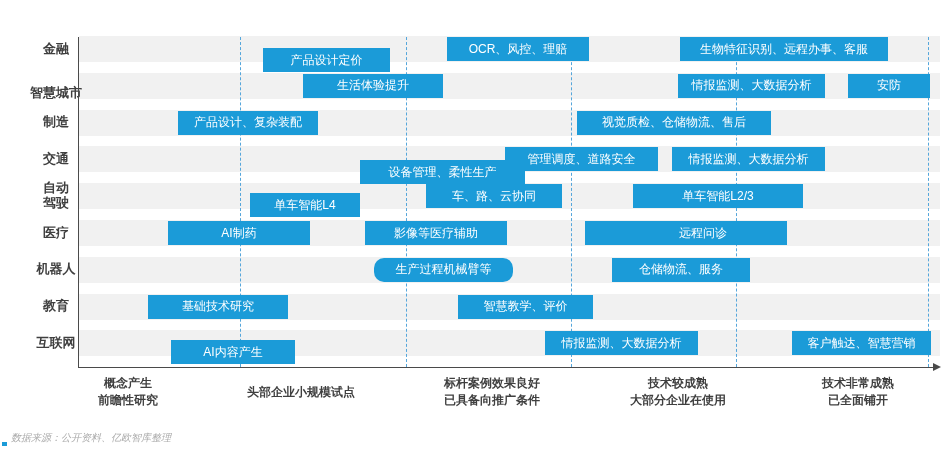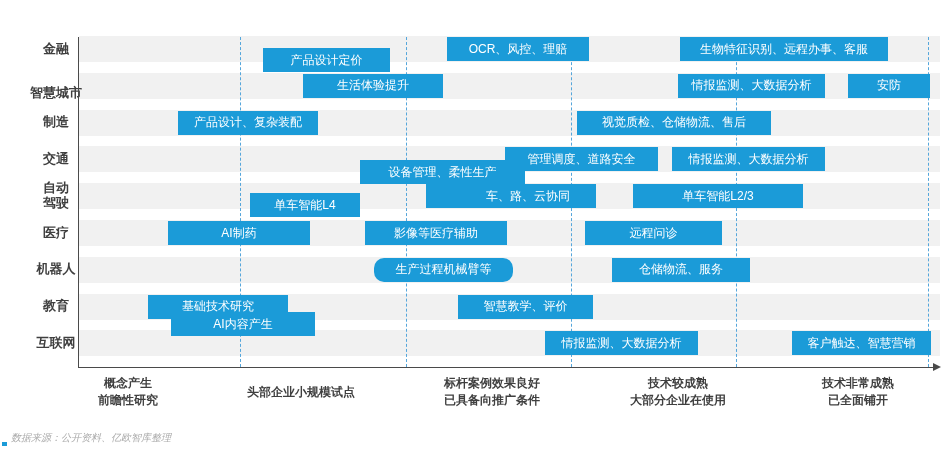--- a/index.html
+++ b/index.html
@@ -54,38 +54,38 @@
       <div class="app-box" style="top: 124px; left: 360px; width: 165px; margin-top: 36px;">设备管理、柔性生产</div>
       <div class="app-box" style="top: 110.6px; left: 577px; width: 194px;">视觉质检、仓储物流、售后</div>
       <div class="row-band" style="top: 146.4px;"></div>
       <div class="row-label" style="top: 146.4px;">交通</div>
       <div class="app-box" style="top: 147.4px; left: 505px; width: 153px;">管理调度、道路安全</div>
       <div class="app-box" style="top: 147.4px; left: 672px; width: 153px;">情报监测、大数据分析</div>
       <div class="row-band" style="top: 183.2px;"></div>
       <div class="row-label" style="top: 183.2px;">自动
 驾驶</div>
       <div class="app-box" style="top: 193px; left: 250px; width: 110px;">单车智能L4</div>
-      <div class="app-box" style="top: 184.2px; left: 426px; width: 136px; padding-left: 34px;">车、路、云协同</div>
+      <div class="app-box" style="top: 184.2px; left: 426px; width: 136px;">车、路、云协同</div>
       <div class="app-box" style="top: 184.2px; left: 633px; width: 170px;">单车智能L2/3</div>
       <div class="row-band" style="top: 220px;"></div>
       <div class="row-label" style="top: 220px;">医疗</div>
       <div class="app-box" style="top: 221px; left: 168px; width: 142px;">AI制药</div>
       <div class="app-box" style="top: 221px; left: 365px; width: 142px;">影像等医疗辅助</div>
-      <div class="app-box" style="top: 221px; left: 585px; width: 137px;">远程问诊</div>
+      <div class="app-box" style="top: 221px; left: 585px; width: 168px; padding-left: 34px;">远程问诊</div>
       <div class="row-band" style="top: 256.8px;"></div>
       <div class="row-label" style="top: 256.8px;">机器人</div>
       <div class="app-box" style="top: 257.8px; left: 374px; width: 139px; border-radius: 10px;">生产过程机械臂等</div>
       <div class="app-box" style="top: 257.8px; left: 612px; width: 138px;">仓储物流、服务</div>
       <div class="row-band" style="top: 293.6px;"></div>
       <div class="row-label" style="top: 293.6px;">教育</div>
       <div class="app-box" style="top: 294.6px; left: 148px; width: 140px;">基础技术研究</div>
       <div class="app-box" style="top: 294.6px; left: 458px; width: 135px;">智慧教学、评价</div>
       <div class="row-band" style="top: 330.4px;"></div>
       <div class="row-label" style="top: 330.4px;">互联网</div>
-      <div class="app-box" style="top: 312px; left: 171px; width: 144px;">AI内容产生</div>
+      <div class="app-box" style="top: 340px; left: 171px; width: 124px;">AI内容产生</div>
       <div class="app-box" style="top: 331.4px; left: 545px; width: 153px;">情报监测、大数据分析</div>
       <div class="app-box" style="top: 331.4px; left: 792px; width: 139px;">客户触达、智慧营销</div>
       <div class="stage-label" style="left: 128px;">概念产生
 前瞻性研究</div>
       <div class="stage-label" style="left: 301px;">头部企业小规模试点</div>
       <div class="stage-label" style="left: 492px;">标杆案例效果良好
 已具备向推广条件</div>
       <div class="stage-label" style="left: 678px;">技术较成熟
 大部分企业在使用</div>
       <div class="stage-label" style="left: 858px;">技术非常成熟

